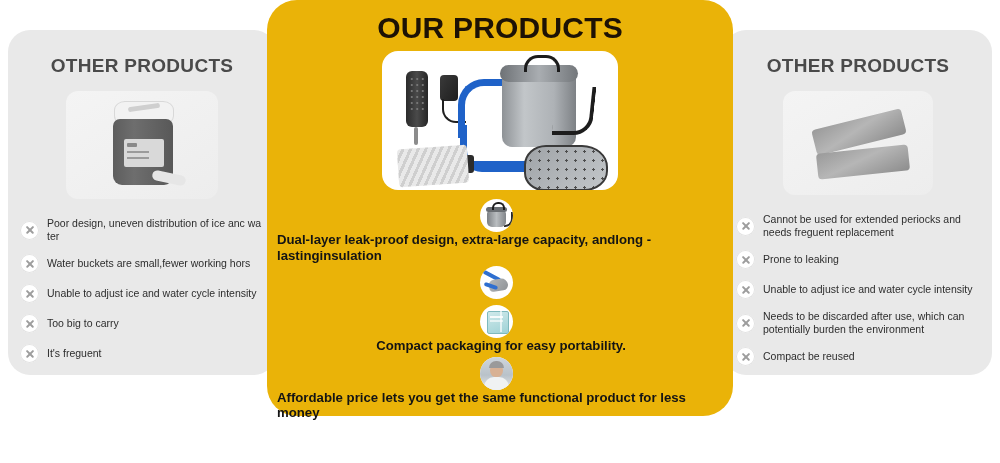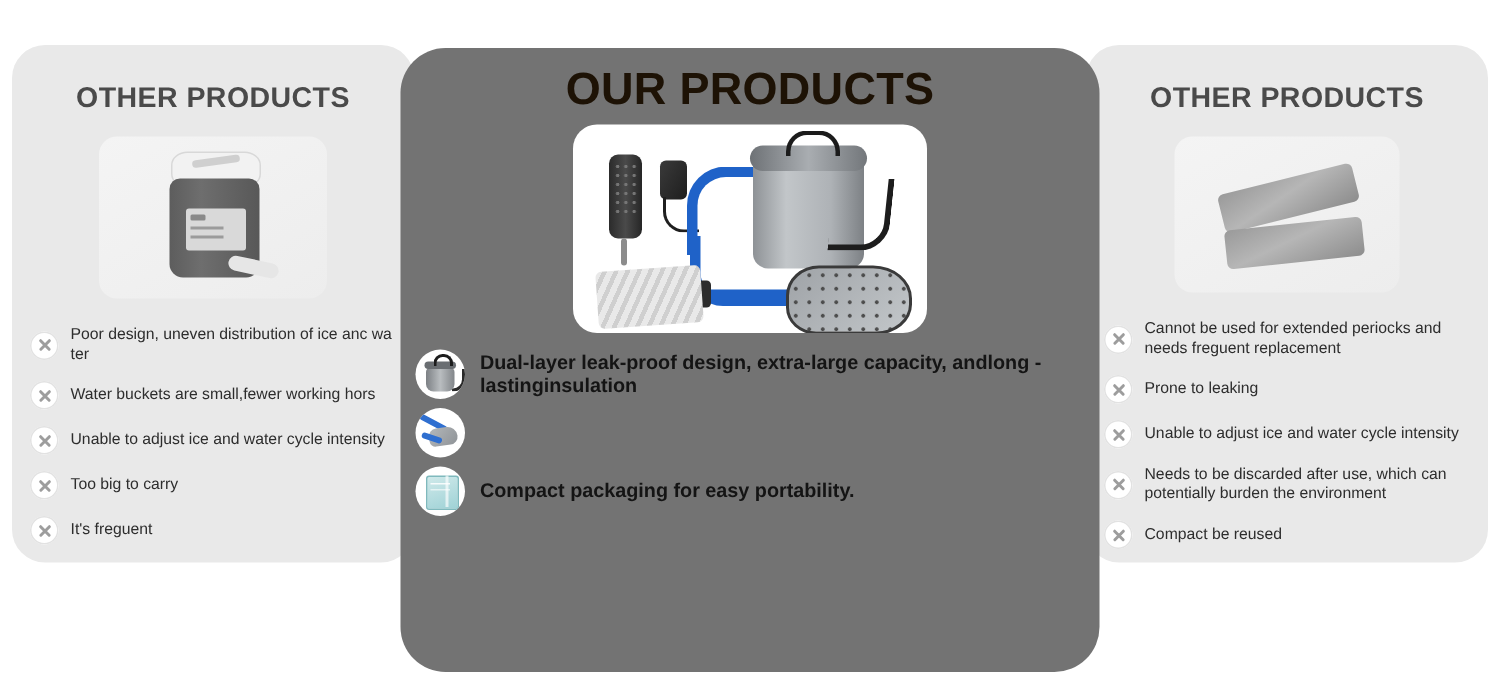--- a/index.html
+++ b/index.html
@@ -132,25 +132,24 @@
     font-size: 10.5px;
     line-height: 13px;
     color: #2d2d2d;
   }
 
   
   #panel-center {
     position: absolute;
     left: 267px; top: 0;
     width: 466px; height: 416px;
-    background: #737373;
+    background: #eab308;
     border-radius: 30px;
     box-sizing: border-box;
     z-index: 5;
-    margin-top: 32px;
   }
   .center-title {
     text-align: center;
     font-size: 30px;
     font-weight: bold;
     color: #1d1205;
     letter-spacing: .2px;
     padding-top: 11px;
   }
   .hero-card {
@@ -265,20 +264,21 @@
   .features {
     list-style: none;
     margin: 9px 0 0 0;
     padding: 0 8px 0 10px;
   }
   .feature-item {
     display: flex;
     align-items: center;
     min-height: 36px;
     margin-bottom: 3px;
+    flex-direction: column;
   }
   .feature-icon {
     flex: 0 0 auto;
     width: 33px; height: 33px;
     border-radius: 50%;
     background: #ffffff;
     margin-right: 10px;
     position: relative;
     overflow: hidden;
   }
@@ -482,14 +482,23 @@
 
     <li class="feature-item">
       <span class="feature-icon">
         <span class="fi-box"></span>
         <span class="fi-box-line"></span>
         <span class="fi-box-tape"></span>
       </span>
       <span class="feature-text">Compact packaging for easy portability.</span>
     </li>
 
+    <li class="feature-item">
+      <span class="feature-icon">
+        <span class="fi-face"></span>
+        <span class="fi-face-body"></span>
+        <span class="fi-face-head"></span>
+        <span class="fi-face-hair"></span>
+      </span>
+      <span class="feature-text">Affordable price lets you get the same functional product for less money</span>
+    </li>
   </ul>
 </div>
 
 </body></html>

